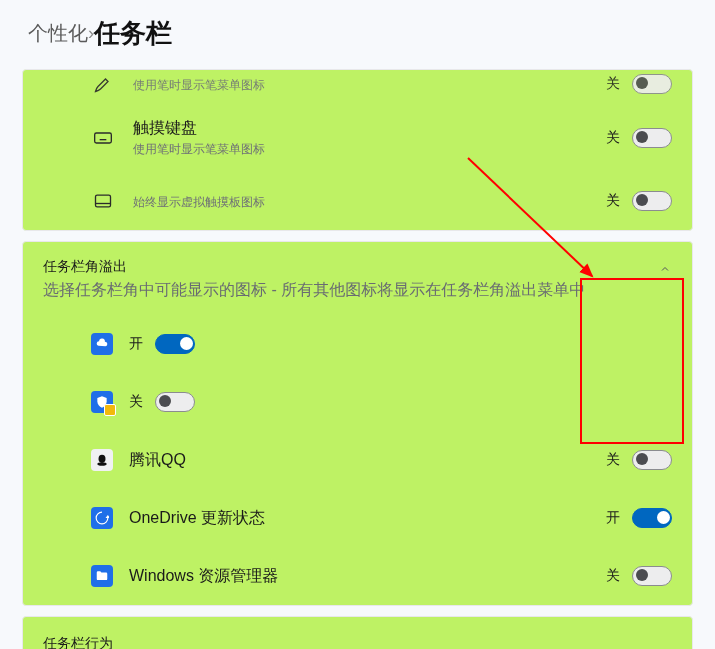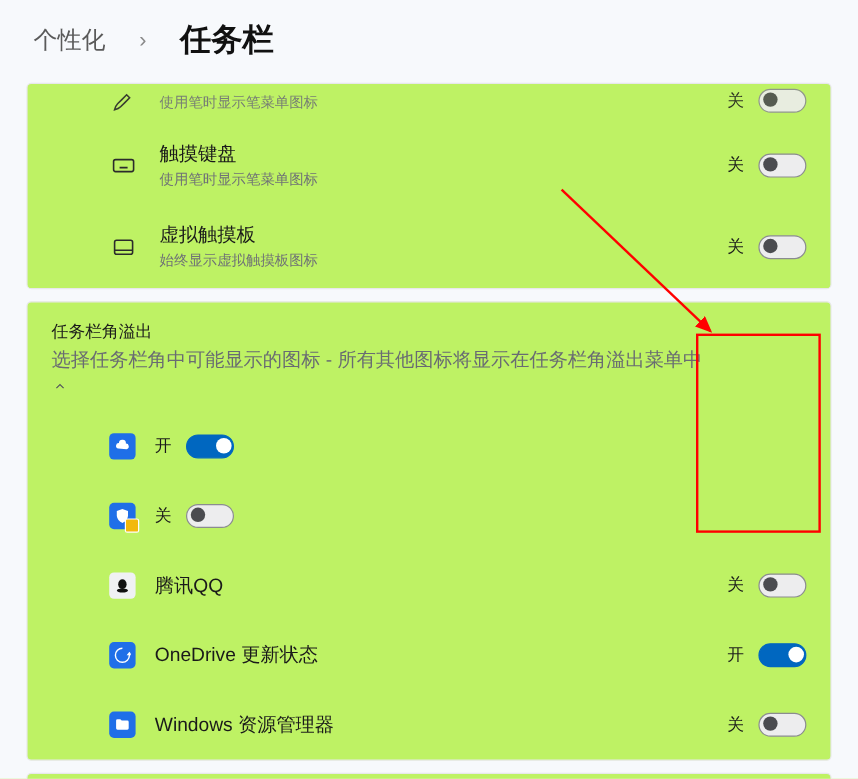--- a/index.html
+++ b/index.html
@@ -4,38 +4,37 @@
   <style>
     * { margin:0; padding:0; box-sizing:border-box; }
     body {
       font-family: "Segoe UI", "Microsoft YaHei", -apple-system, sans-serif;
       background:#f7f9fc;
       width:715px; height:649px; overflow:hidden;
       color:#1a1a1a;
       position:relative;
     }
     .crumbs {
-      display:flex; align-items:center; gap:28px;
+      display:flex; align-items:center; gap:0;
       padding:16px 28px 8px 28px;
     }
     .crumb-parent { font-size:20px; color:#5a5a5a; cursor:pointer; }
     .crumb-sep { font-size:18px; color:#8a8a8a; }
     .crumb-current { font-size:26px; font-weight:600; color:#111; }
     .card {
       background:#bef264;
       border:1px solid #e8e8ea;
       border-radius:4px;
       margin:4px 22px 10px 22px;
     }
     .card-top { margin-top:10px; }
     .sec-head {
       padding:16px 20px 14px 20px;
       display:flex; align-items:flex-start; justify-content:space-between;
       cursor:pointer;
-      flex-direction:column;
     }
     .sec-head.behaviors { padding:18px 20px 20px 20px; }
     .sec-titles .t1 { font-size:14px; color:#1a1a1a; }
     .sec-titles .t2 { font-size:16px; color:#696c72; margin-top:4px; }
     .chev { width:14px;height:14px;display:flex;align-items:center;justify-content:center;color:#53565c; margin-top:4px;}
     .chev svg{width:12px;height:12px}
     .row {
       display:flex; align-items:center;
       padding:14px 20px 14px 20px;
       min-height:58px;
@@ -128,21 +127,20 @@
       </div>
     </div>
     <div class="row indent">
       <span class="row-ic">
         <svg viewBox="0 0 24 24" fill="none" stroke="currentColor" stroke-width="1.6">
           <rect x="3" y="5" width="18" height="14" rx="2"></rect>
           <line x1="3" y1="15" x2="21" y2="15"></line>
         </svg>
       </span>
       <div class="row-texts">
-        <div class="row-lbl">虚拟触摸板</div>
         <div class="row-sub">始终显示虚拟触摸板图标</div>
       </div>
       <div class="toggle-wrap">
         <span class="state-txt">关</span>
         <div class="toggle ">
           <div class="knob"></div>
         </div>
       </div>
     </div>
   </div>

